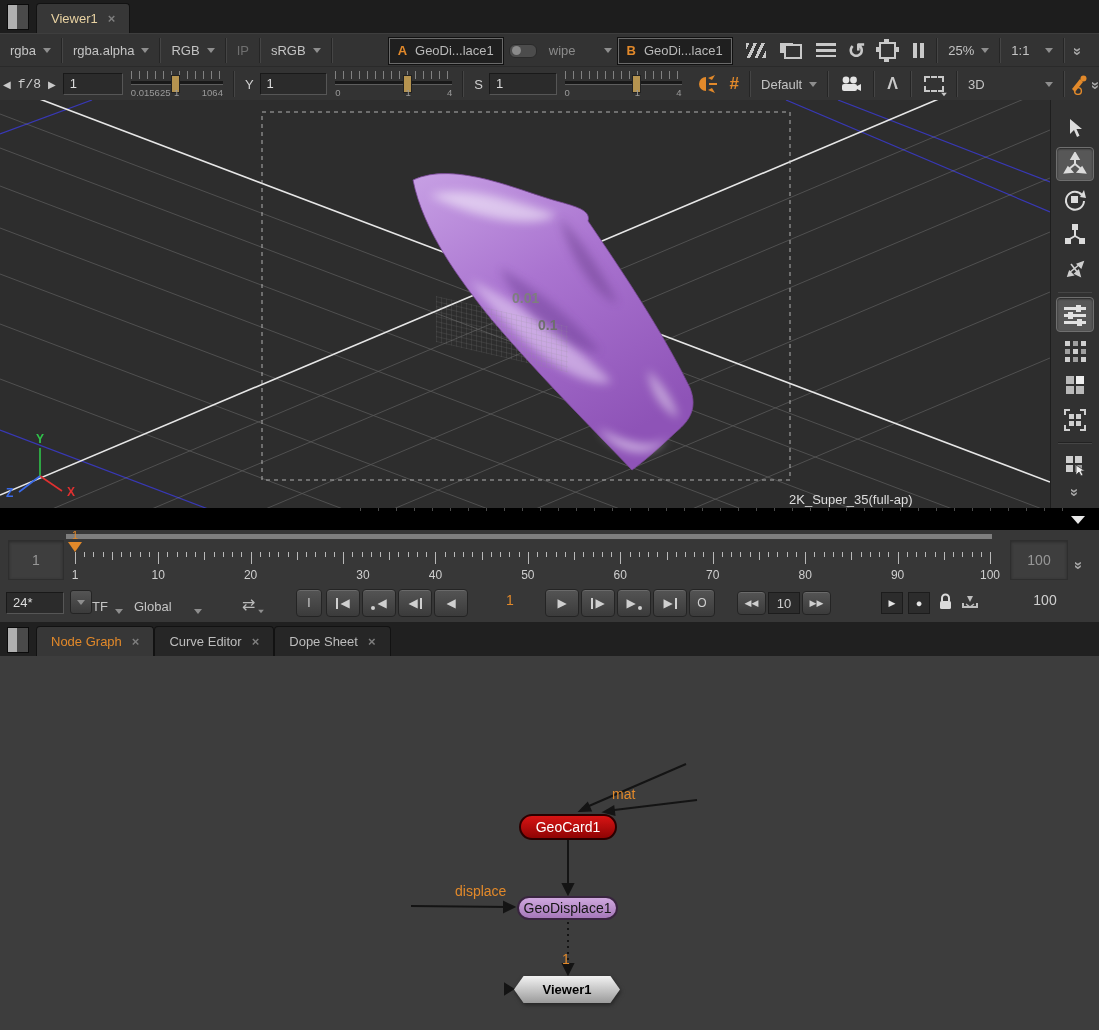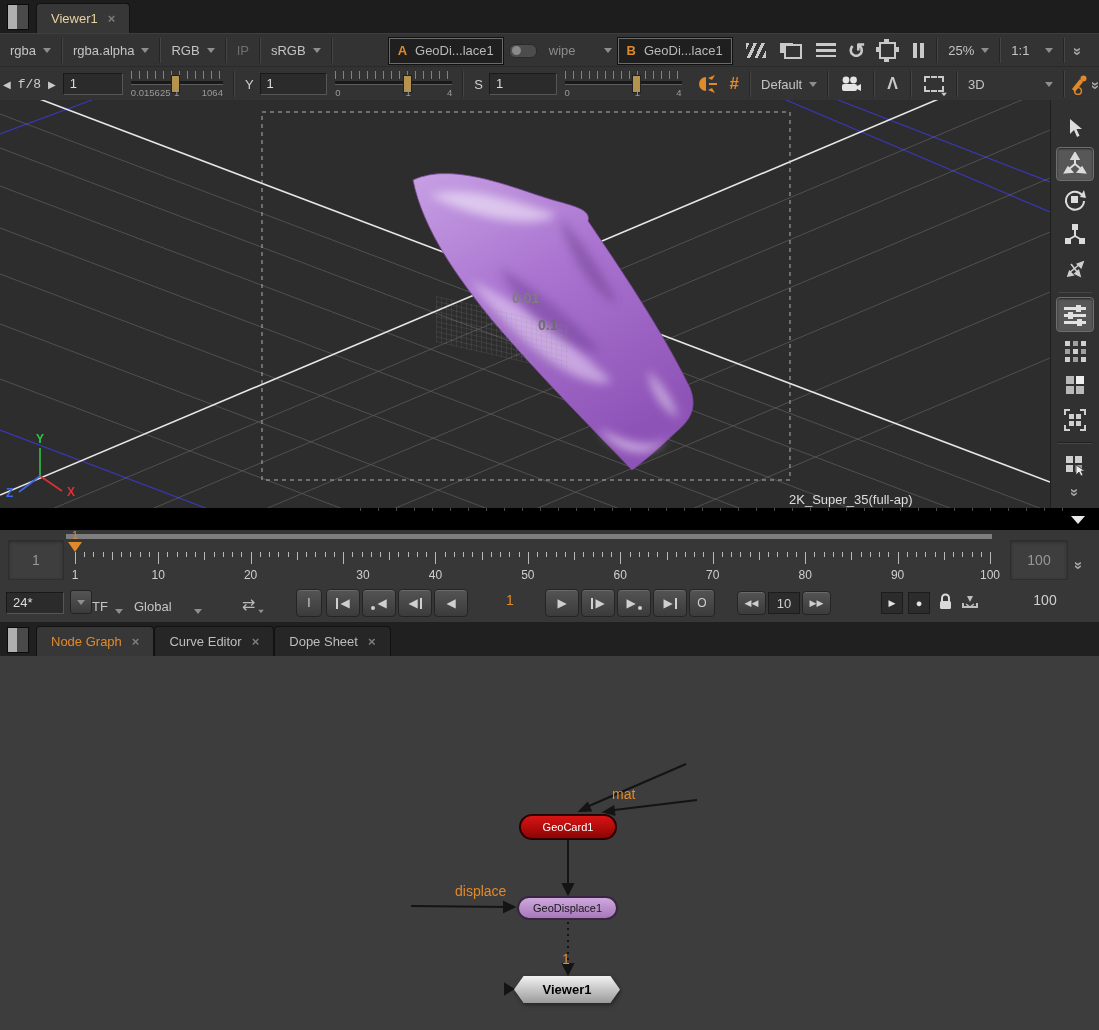--- a/index.html
+++ b/index.html
@@ -95,21 +95,21 @@
   .dropbox{position:absolute;top:6px;height:24px;display:flex;align-items:flex-end;color:#c4c4c4;}
   .dropbox .btnarrow{width:20px;height:22px;margin-left:6px;background:linear-gradient(#545454,#3b3b3b);border:1px solid #242424;border-radius:3px;display:flex;align-items:center;justify-content:center;}
   .sqicon{position:absolute;top:8px;width:20px;height:20px;background:#2c2c2c;border:1px solid #1c1c1c;color:#e4e4e4;display:flex;align-items:center;justify-content:center;font-size:9px;}
   #t-frame{position:absolute;top:8px;left:492px;width:36px;text-align:center;color:#e2892a;font-size:14px;}
   #t-end{position:absolute;top:8px;left:1020px;width:50px;text-align:center;color:#cfcfcf;font-size:14px;}
 
   
   #nodegraph{position:absolute;top:656px;left:0;width:1099px;height:374px;background:#3d3d3d;}
   #edges{position:absolute;left:0;top:0;}
   .node{position:absolute;box-sizing:border-box;z-index:2;}
-  .pill{border-radius:13px;display:flex;align-items:center;justify-content:center;font-size:11px;}
+  .pill{border-radius:13px;display:flex;align-items:center;justify-content:center;font-size:14px;}
   #node-geocard{left:519px;top:158px;width:98px;height:26px;background:linear-gradient(#d81414,#8f0404);border:2px solid #2a0000;color:#fff;}
   #node-geodisplace{left:517px;top:240px;width:101px;height:24px;background:linear-gradient(#cfa8de,#a678ba);border:2px solid #39253f;color:#161616;}
   #node-viewer{left:514px;top:320px;width:106px;height:27px;filter:drop-shadow(1px 2px 2px #242424);}
   #node-viewer .hex{width:100%;height:100%;clip-path:polygon(9% 0,91% 0,100% 50%,91% 100%,9% 100%,0 50%);background:linear-gradient(#f2f2f2,#9b9b9b);display:flex;align-items:center;justify-content:center;color:#000;font-weight:bold;font-size:13px;}
   .thumbnode{background:linear-gradient(#e2e2e2,#a9a9a9);border:1px solid #141414;box-shadow:2px 3px 4px #242424;color:#000;text-align:center;}
   #node-read{left:685px;top:54px;width:100px;height:98px;}
   #node-read .thumb{margin:2px;height:60px;background:linear-gradient(115deg,#c9a2e2 0%,#9a63c6 28%,#e2cdf0 46%,#8d52b8 68%,#c9a2e2 100%);}
   .nlabel{font-size:12.5px;line-height:15px;}
   .chips{position:absolute;left:3px;bottom:2px;display:flex;gap:1px;}
   .chips i{height:5px;display:block;}

